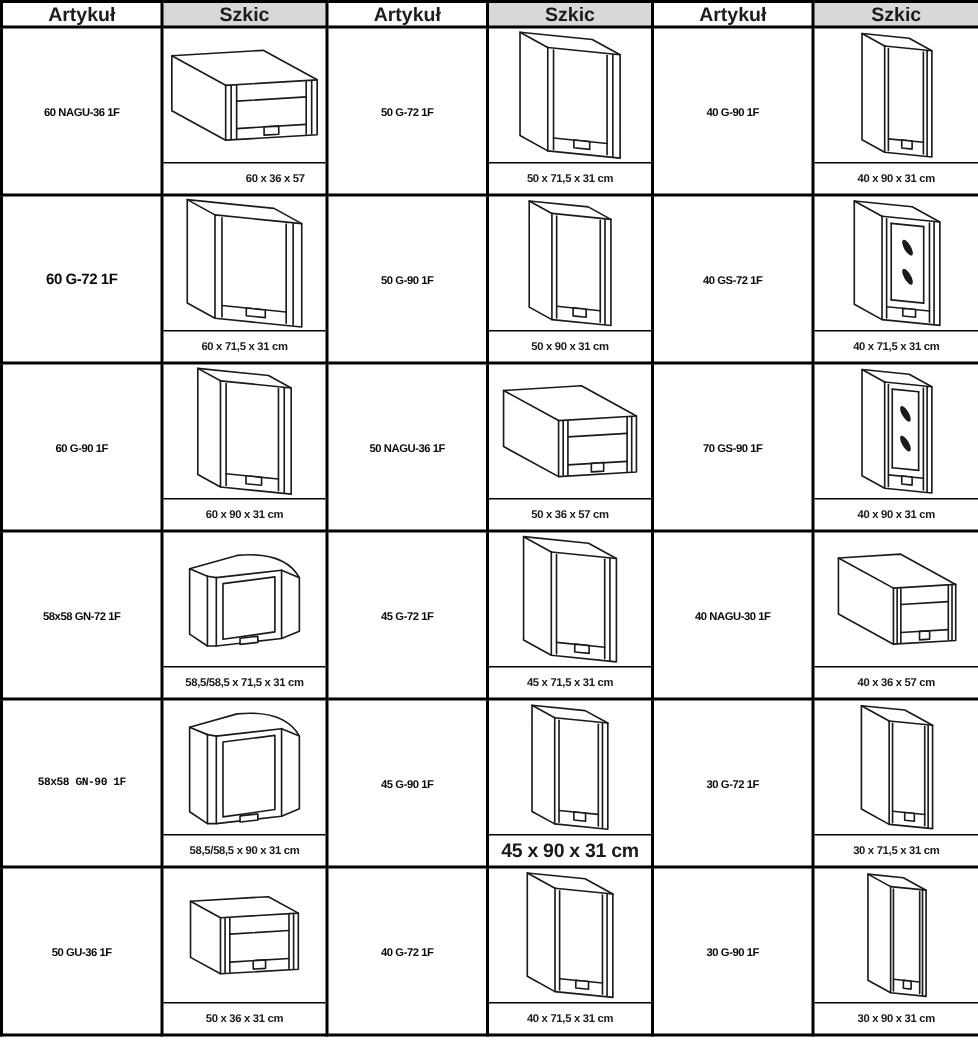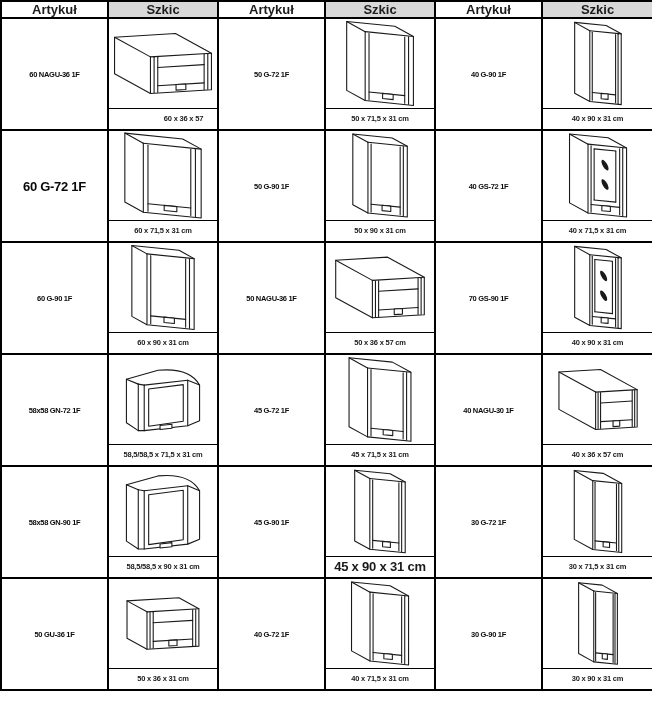--- a/index.html
+++ b/index.html
@@ -93,21 +93,21 @@
                 <path d="M28.6 3.6 L28.6 73.8"></path>
                 <path d="M2.5 62.6 L26.1 64.9"></path>
                 <path d="M11.5 63.4 L18.5 64.1 L18.5 69.5 L11.5 68.8 Z" fill="#fff"></path>
               </g>
             </svg>
           </div>
           <div class="dims" style="font-size: 7.5px;">40 x 90 x 31 cm</div>
         </td>
       </tr>
       <tr>
-        <td class="article-cell" style="font-size: 13px;"><span>60 G-72 1F</span></td>
+        <td class="article-cell" style="font-size: 10px;"><span>60 G-72 1F</span></td>
         <td class="sketch-cell">
           <div class="sketch-area">
             <svg viewBox="0 0 108 88">
               <g transform="translate(34.1,11.4)" fill="none" stroke="#1a1a1a" stroke-width="1.1" stroke-linejoin="round" stroke-linecap="round">
                 <path d="M-18.7 -10.3 L39.8 -4.4 L58.5 5.9 L58.5 75.6 L0.0 69.7 L-18.7 59.4 Z"></path>
                 <path d="M0.0 0.0 L-18.7 -10.3"></path>
                 <path d="M0.0 0.0 L58.5 5.9"></path>
                 <path d="M0.0 0.0 L0.0 69.7"></path>
                 <path d="M4.7 1.9 L4.7 68.8"></path>
                 <path d="M48.0 6.2 L48.0 73.1"></path>
@@ -287,21 +287,21 @@
                 <path d="M5.0 11.0 L37.0 9.1"></path>
                 <path d="M5.0 29.9 L37.0 28.0"></path>
                 <path d="M17.6 29.2 L24.4 28.8 L24.4 34.4 L17.6 34.9 Z" fill="#fff"></path>
               </g>
             </svg>
           </div>
           <div class="dims" style="font-size: 7.5px;">40 x 36 x 57 cm</div>
         </td>
       </tr>
       <tr>
-        <td class="article-cell" style="font-size: 7.5px;"><span>58x58 GN-90 1F</span></td>
+        <td class="article-cell" style="font-size: 7.5px; font-family: Liberation Mono, monospace;"><span>58x58 GN-90 1F</span></td>
         <td class="sketch-cell">
           <div class="sketch-area">
             <svg viewBox="0 0 108 88">
               <g transform="translate(9.0,-2.0)" fill="none" stroke="#1a1a1a" stroke-width="1.1" stroke-linejoin="round" stroke-linecap="round">
                 <path d="M8 19.000000000000007 L40 10.000000000000007 Q72 7.000000000000007 82 25.000000000000007 L82 74 L70 79 L26 84 L20 84 L8 76 Z"></path>
                 <path d="M8 19.000000000000007 L20 24.000000000000007"></path>
                 <path d="M20 24.000000000000007 L20 84"></path>
                 <path d="M20 24.000000000000007 L26 25.000000000000007"></path>
                 <path d="M26 25.000000000000007 L26 84"></path>
                 <path d="M26 25.000000000000007 L70 20.000000000000007"></path>

